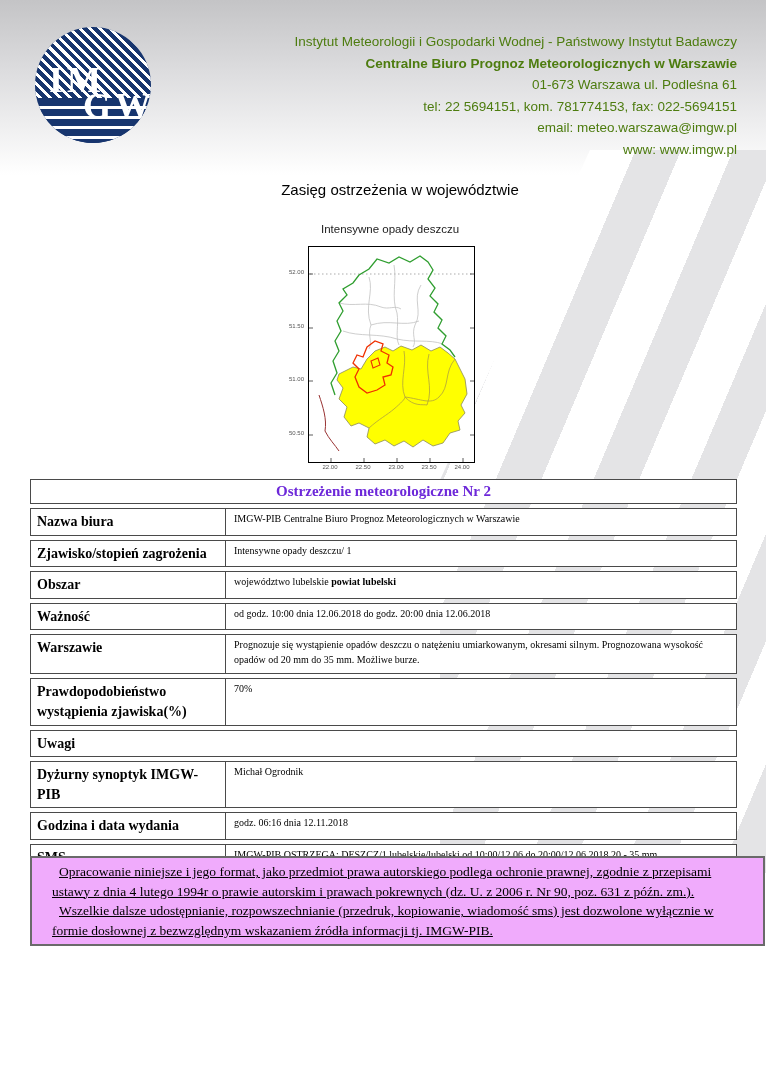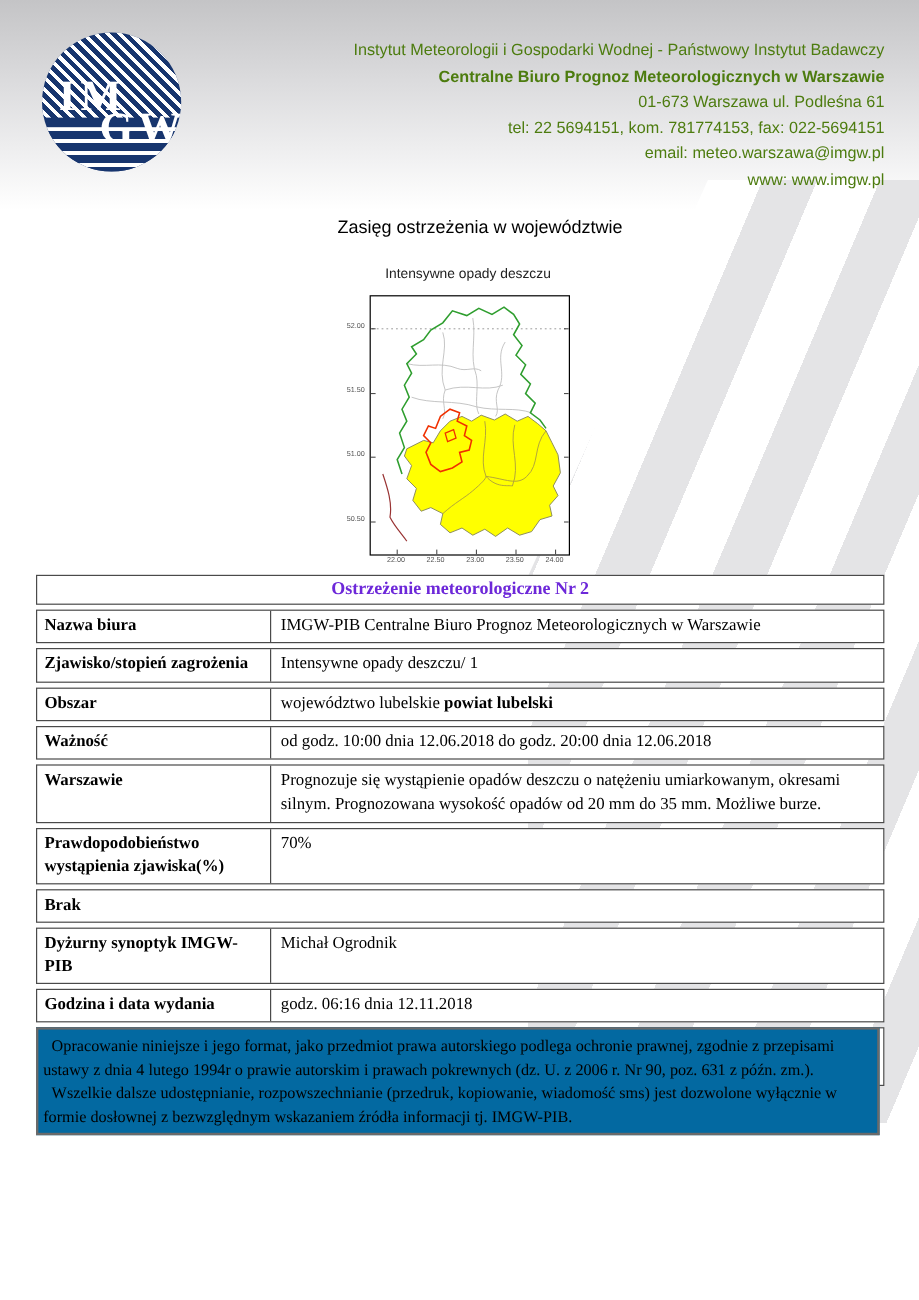--- a/index.html
+++ b/index.html
@@ -43,28 +43,28 @@
         font-family:"Liberation Sans",sans-serif;font-size:6px;color:#555;}
   .xtick{position:absolute;width:24px;text-align:center;top:464px;
         font-family:"Liberation Sans",sans-serif;font-size:6px;color:#555;}
 
   
   .tbl{position:absolute;left:30px;top:479px;width:707px;}
   .t-title{border:1px solid #4a4a4a;background:#fff;min-height:16px;margin-bottom:4px;
        text-align:center;color:#6d28d9;font-weight:bold;font-size:15px;padding:3px 0;}
   .row{display:flex;border:1px solid #4a4a4a;background:#fff;margin-bottom:4px;}
   .row .lbl{width:182px;flex:0 0 182px;padding:3px 6px;font-weight:bold;font-size:14px;line-height:1.4;}
-  .row .val{flex:1;border-left:1px solid #4a4a4a;padding:3px 8px;font-size:14px;line-height:1.45;}
+  .row .val{flex:1;border-left:1px solid #4a4a4a;padding:3px 8px;font-size:10px;line-height:1.45;}
   .h1x{min-height:20px;}
   .h2x{min-height:38px;}
   .bold{font-weight:bold;}
 
   
   .legal{position:absolute;left:30px;top:856px;width:691px;border:2px solid #6a6a6a;
-         background:#0369a1;padding:4px 4px;font-size:13.5px;line-height:1.45;color:#000;}
+         background:#f0abfc;padding:4px 20px;font-size:13.5px;line-height:1.45;color:#000;text-decoration:underline;}
   .legal p{margin:0;text-indent:7px;}
 </style>
 </head>
 <body>
 
 <div id="page">
 
   <div class="top-band"></div>
   <div class="stripes"></div>
 
@@ -174,21 +174,21 @@
     </div>
     <div class="row h2x">
       <div class="lbl">Warszawie</div>
       <div class="val">Prognozuje się wystąpienie opadów deszczu o natężeniu umiarkowanym, okresami silnym. Prognozowana wysokość opadów od 20 mm do 35 mm. Możliwe burze.</div>
     </div>
     <div class="row h2x">
       <div class="lbl">Prawdopodobieństwo wystąpienia zjawiska(%)</div>
       <div class="val">70%</div>
     </div>
     <div class="row h1x">
-      <div class="lbl">Brak</div>
+      <div class="lbl">Uwagi</div>
     </div>
     <div class="row h2x">
       <div class="lbl">Dyżurny synoptyk IMGW-PIB</div>
       <div class="val">Michał Ogrodnik</div>
     </div>
     <div class="row h1x">
       <div class="lbl">Godzina i data wydania</div>
       <div class="val">godz. 06:16 dnia 12.11.2018</div>
     </div>
     <div class="row h2x">

